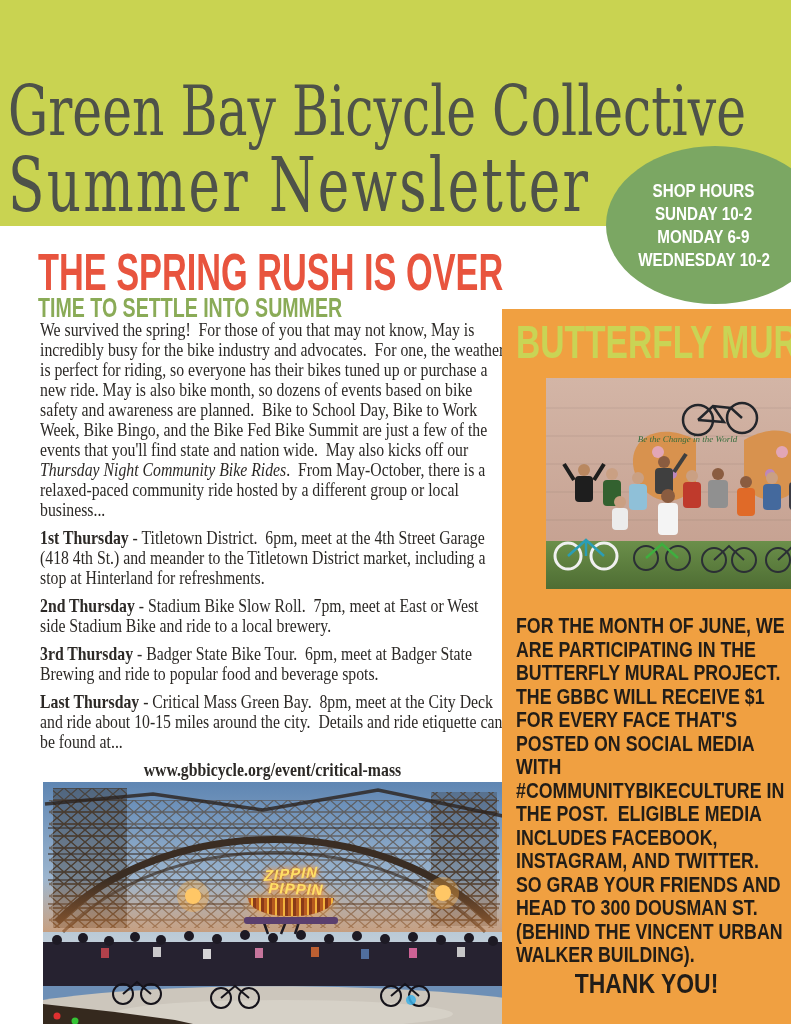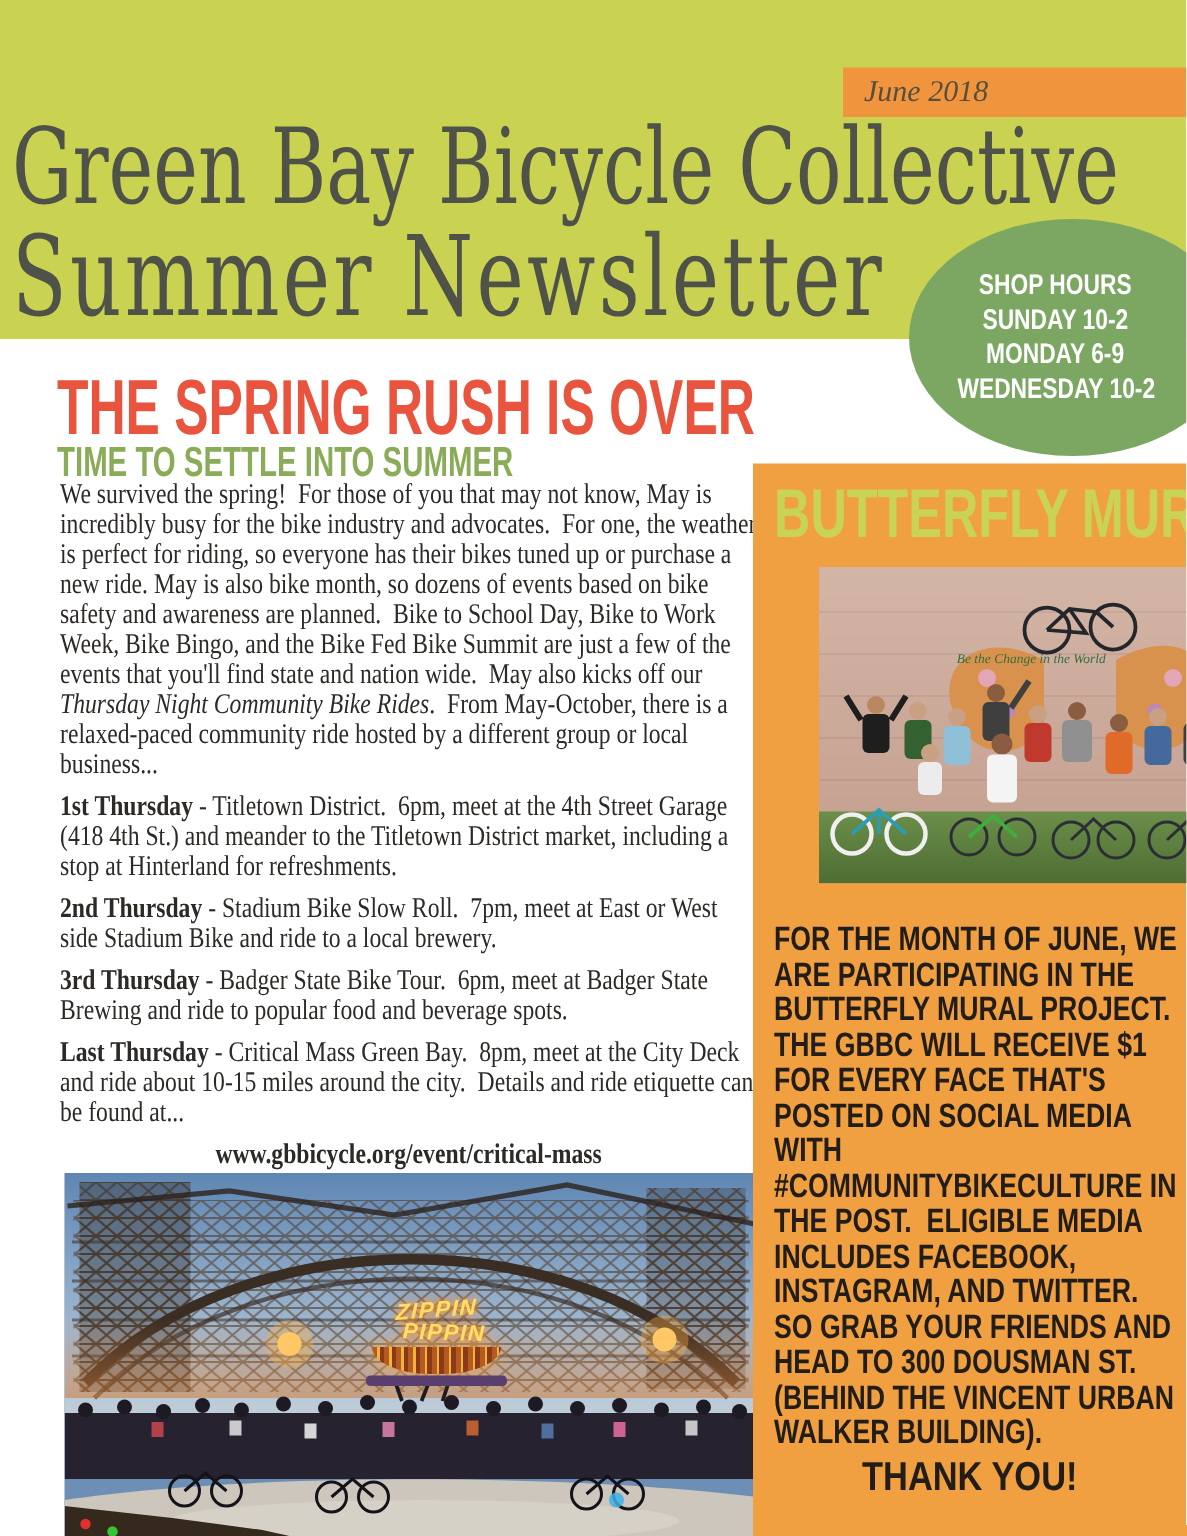--- a/index.html
+++ b/index.html
@@ -72,21 +72,20 @@
   .thank-you{position:absolute;left:0;top:660px;width:100%;text-align:center;
              font:bold 27px "Liberation Sans",sans-serif;color:var(--panel-text,#221d18);
              transform:scaleX(.85);transform-origin:center top;}
 </style>
 </head>
 <body>
 
 <div class="page">
 
   <div class="header-band">
-    <div class="date-badge">June 2018</div>
     <div class="title-line title-1">Green Bay Bicycle Collective</div>
     <div class="title-line title-2">Summer Newsletter</div>
   </div>
 
   <div class="hours-circle">
     <span class="hours-line">SHOP HOURS</span>
     <span class="hours-line">SUNDAY 10-2</span>
     <span class="hours-line">MONDAY 6-9</span>
     <span class="hours-line">WEDNESDAY 10-2</span>
   </div>

